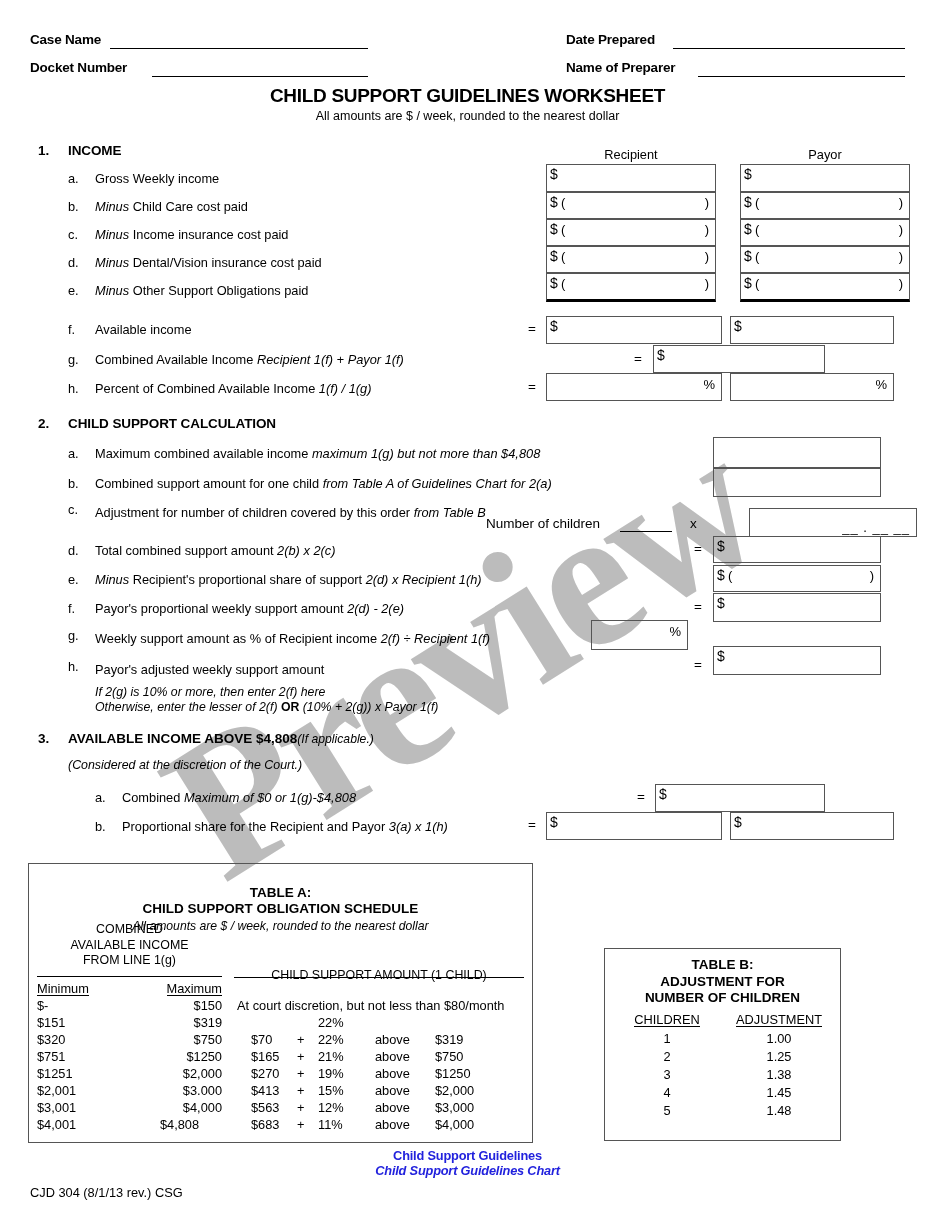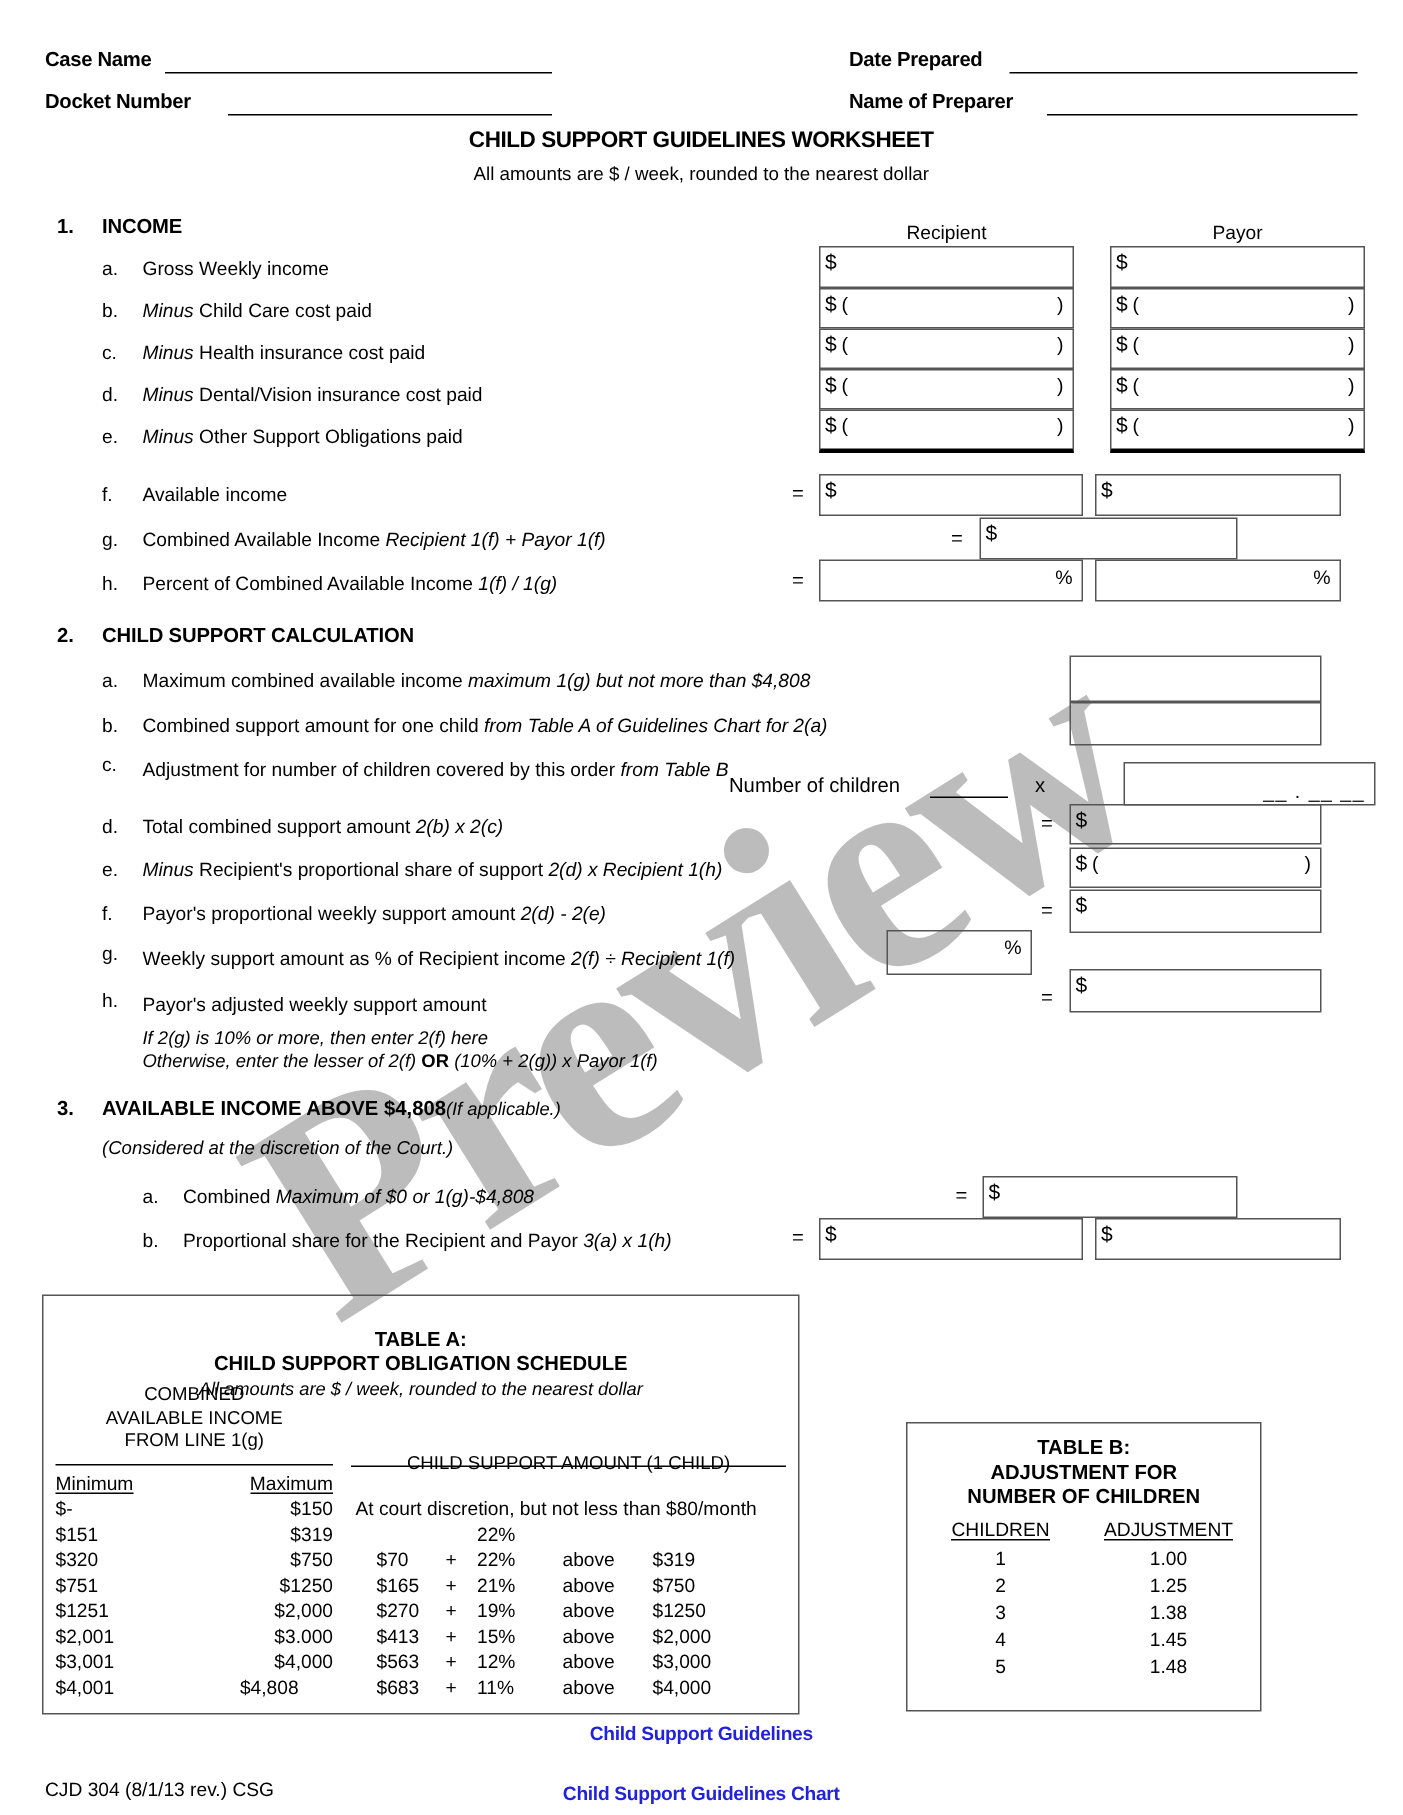--- a/index.html
+++ b/index.html
@@ -22,21 +22,21 @@
   }
 
   .layer{position:relative;z-index:10;}
 
   
   .hdr{position:absolute;font-weight:700;font-size:13.5px;letter-spacing:-.2px;}
   .rule{position:absolute;border-bottom:1.6px solid #000;}
 
   .doc-title{
     position:absolute;width:935px;text-align:center;top:85px;
-    font-size:15px;font-weight:700;letter-spacing:-.3px;
+    font-size:19px;font-weight:700;letter-spacing:-.3px;
   }
   .doc-sub{
     position:absolute;width:935px;text-align:center;top:109px;
     font-size:12.5px;
   }
 
   
   .t{position:absolute;white-space:nowrap;font-size:12.8px;}
   .b{font-weight:700;}
   .i{font-style:italic;}
@@ -130,21 +130,21 @@
         <span class="par-o">(</span>
         <span class="par-c">)</span>
       </div>
   <div class="box" style="left:740px;top:192px;width:170px;height:27px;">
         <span class="dol">$</span>
         <span class="par-o">(</span>
         <span class="par-c">)</span>
       </div>
 
   <div class="item-ltr" style="left:68px;top:227px;">c.</div>
-  <div class="t" style="left:95px;top:227px;"><span class="i">Minus</span> <span>Health insurance cost paid</span></div>
+  <div class="t" style="left:95px;top:227px;"><span class="i">Minus</span> <span>Income insurance cost paid</span></div>
   <div class="box" style="left:546px;top:219px;width:170px;height:27px;">
         <span class="dol">$</span>
         <span class="par-o">(</span>
         <span class="par-c">)</span>
       </div>
   <div class="box" style="left:740px;top:219px;width:170px;height:27px;">
         <span class="dol">$</span>
         <span class="par-o">(</span>
         <span class="par-c">)</span>
       </div>
@@ -374,17 +374,17 @@
     <div class="tb-col" style="left:122px;top:118px;width:104px;">1.38</div>
 
     <div class="tb-col" style="left:14px;top:136px;width:96px;">4</div>
     <div class="tb-col" style="left:122px;top:136px;width:104px;">1.45</div>
 
     <div class="tb-col" style="left:14px;top:154px;width:96px;">5</div>
     <div class="tb-col" style="left:122px;top:154px;width:104px;">1.48</div>
   </div>
 
   <div class="flink" style="top:1148px;">Child Support Guidelines</div>
-  <div class="flink" style="top:1188px;">Child Support Guidelines Chart</div>
+  <div class="flink" style="top:1163px;font-style:italic;">Child Support Guidelines Chart</div>
   <div class="formid">CJD 304 (8/1/13 rev.)  CSG</div>
 
   </div>
 </div>
 
 </body></html>

